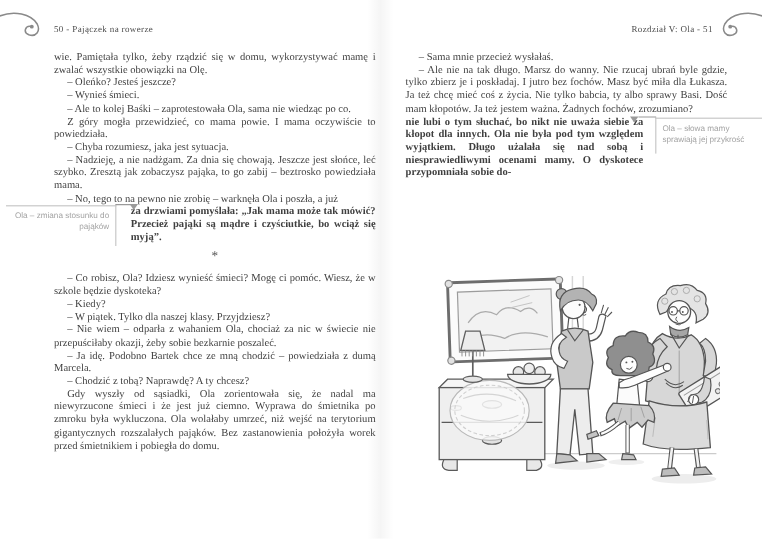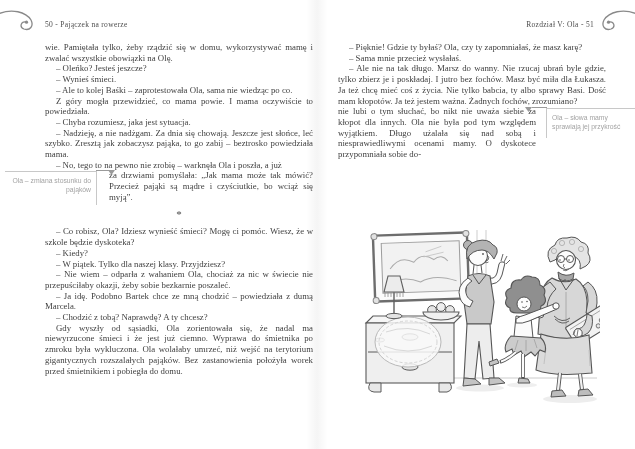--- a/index.html
+++ b/index.html
@@ -29,21 +29,21 @@
   .body-text p{
     margin:0;font-size:8.8px;line-height:10.7px;text-align:justify;
     hyphens:none;
   }
   .body-text p.indent{text-indent:11px;}
   .sep{
     text-align:center;font-size:11px;line-height:11px;color:#4c4c4c;
     margin:4px 0 6px 0;
   }
   .hang-row{display:flex;align-items:flex-start;}
-  .hang-row p{flex:1;}
+  .hang-row p{flex:1;font-weight:bold;}
   .note{
     position:relative;
     font-family:"Liberation Sans","DejaVu Sans",sans-serif;
     font-size:6.8px;line-height:9px;color:#a3a3a3;
     box-sizing:border-box;
   }
   .note-left{
     width:92px;margin-left:-40px;margin-right:12px;margin-top:1px;
     border-top:1px solid #c8c8c8;border-right:1px solid #c8c8c8;
     padding:4px 5px 6px 0;text-align:right;min-height:34px;
@@ -102,21 +102,20 @@
     <p class="indent">– Nie wiem – odparła z wahaniem Ola, chociaż za nic w świecie nie przepuściłaby okazji, żeby sobie bezkarnie poszaleć.</p>
     <p class="indent">– Ja idę. Podobno Bartek chce ze mną chodzić – powiedziała z dumą Marcela.</p>
     <p class="indent">– Chodzić z tobą? Naprawdę? A ty chcesz?</p>
     <p class="indent">Gdy wyszły od sąsiadki, Ola zorientowała się, że nadal ma niewyrzucone śmieci i że jest już ciemno. Wyprawa do śmietnika po zmroku była wykluczona. Ola wolałaby umrzeć, niż wejść na terytorium gigantycznych rozszalałych pająków. Bez zastanowienia położyła worek przed śmietnikiem i pobiegła do domu.</p>
   </div>
 </div>
 
 <div class="page" id="page-right">
   <div class="running-head">Rozdział V: Ola - 51</div>
   <div class="body-text">
-    <p class="indent">– Pięknie! Gdzie ty byłaś? Ola, czy ty zapomniałaś, że masz karę?</p>
     <p class="indent">– Sama mnie przecież wysłałaś.</p>
     <p class="indent">– Ale nie na tak długo. Marsz do wanny. Nie rzucaj ubrań byle gdzie, tylko zbierz je i poskładaj. I jutro bez fochów. Masz być miła dla Łukasza. Ja też chcę mieć coś z życia. Nie tylko babcia, ty albo sprawy Basi. Dość mam kłopotów. Ja też jestem ważna. Żadnych fochów, zrozumiano?</p>
     <div class="hang-row">
       <p>nie lubi o tym słuchać, bo nikt nie uważa siebie za kłopot dla innych. Ola nie była pod tym względem wyjątkiem. Długo użalała się nad sobą i niesprawiedliwymi ocenami mamy. O dyskotece przypomniała sobie do-</p>
       <div class="note note-right">
         <svg class="leader" width="25" height="9" viewBox="0 0 25 9">
           <path d="M3 2 l7 0 -3.5 5 z" fill="#9a9a9a"></path>
           <path d="M10 2.5 H25" stroke="#9a9a9a" stroke-width="1" fill="none"></path>
         </svg>
         <span>Ola – słowa mamy sprawiają jej przykrość</span>

